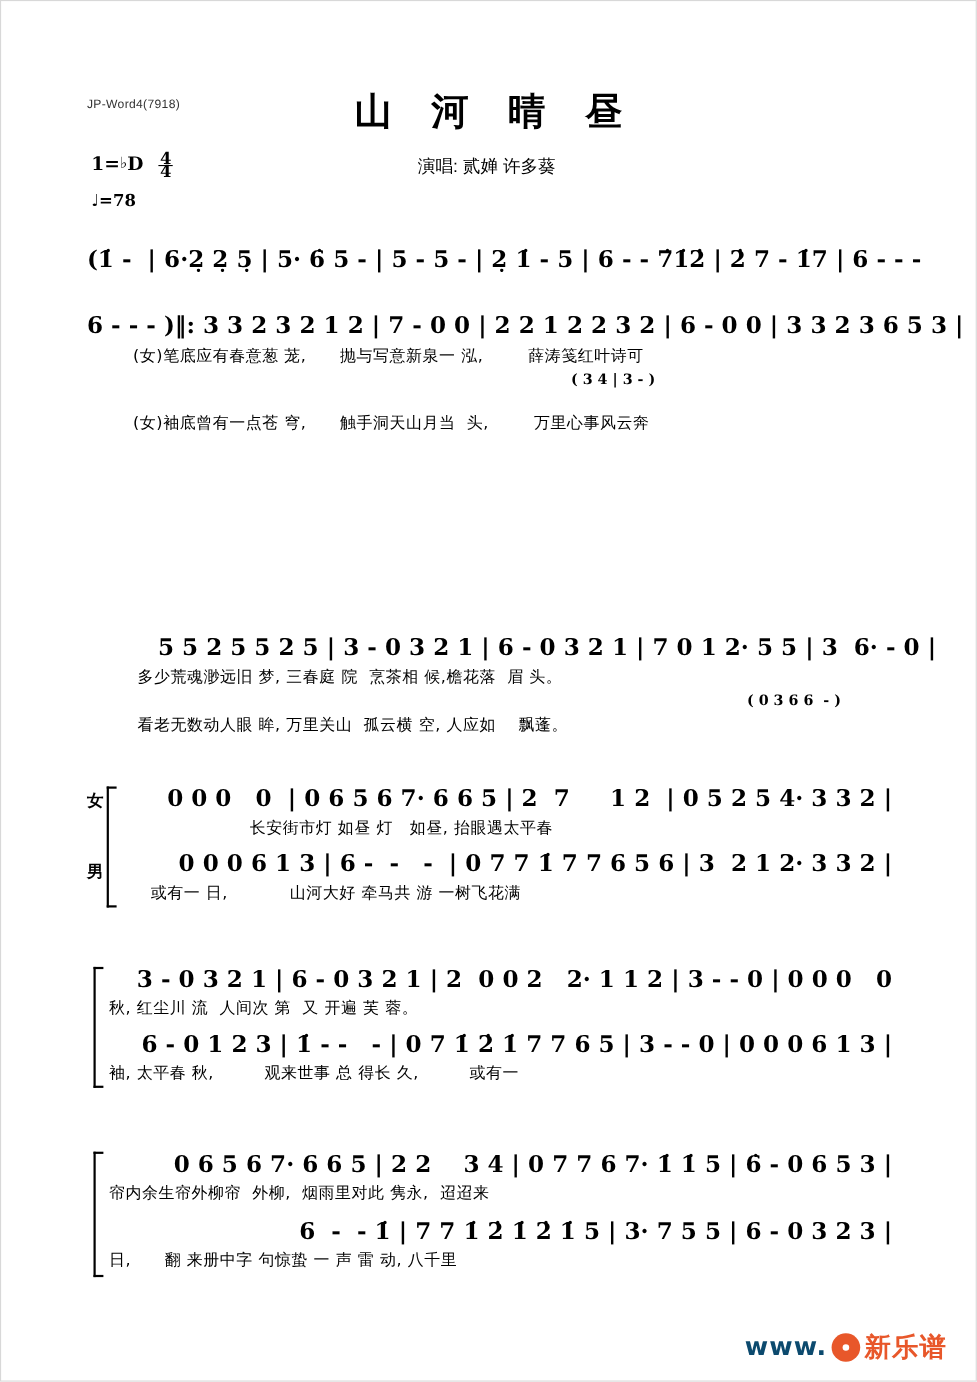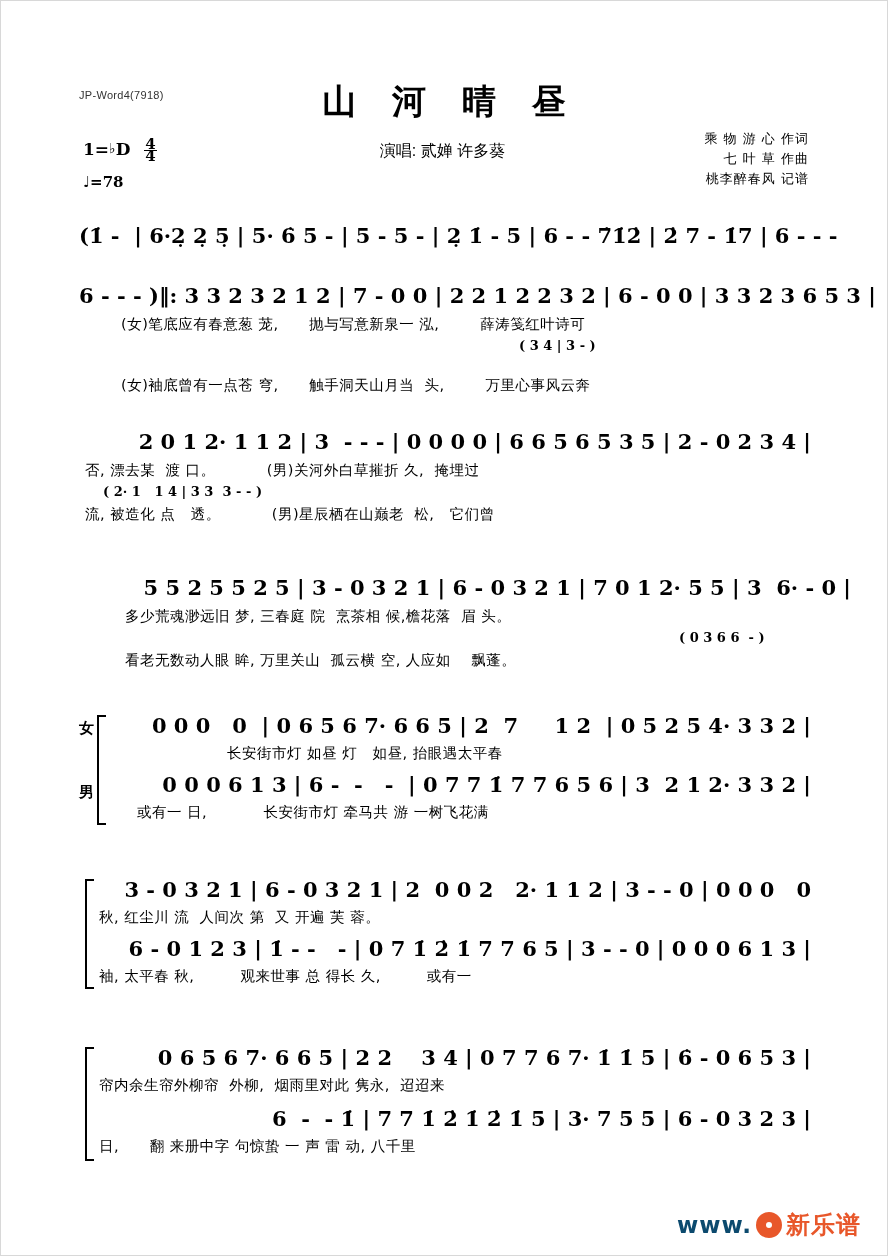--- a/index.html
+++ b/index.html
@@ -120,25 +120,20 @@
 </head>
 <body>
 
 <div class="page">
 
   <div class="code">JP-Word4(7918)</div>
 
   <div class="title">山 河 晴 昼</div>
   <div class="singer">演唱: 贰婵 许多葵</div>
 
-  <div class="credits">
-    <div>乘 物 游 心  作词</div>
-    <div>七 叶 草  作曲</div>
-    <div>桃李醉春风  记谱</div>
-  </div>
 
   <div class="keysig">
     <span>1=</span><span class="flat">♭</span><span>D</span>
     <span class="meter">
       <span class="num">4</span>
       <span>4</span>
     </span>
   </div>
   <div class="tempo">♩=78</div>
 
@@ -146,42 +141,36 @@
     <div class="mrow">(1̇ -  | 6·2̣ 2̣ 5̣ | 5· 6̇ 5 - | 5 - 5 - | 2̣ 1̇ - 5 | 6 - - 7̇1̇2̇ | 2̇ 7 - 1̇7 | 6 - - -</div>
   </div>
 
   <div class="sys" style="top:282px;">
     <div class="mrow">6 - - - )‖: 3 3 2 3 2 1 2 | 7 - 0 0 | 2 2 1 2 2 3 2 | 6 - 0 0 | 3 3 2 3 6 5 3 |</div>
     <div class="lyr" style="margin-top:4px;padding-left:42px;">(女)笔底应有春意葱 茏,      抛与写意新泉一 泓,        薛涛笺红叶诗可</div>
     <div class="sub" style="margin-top:2px;padding-left:440px;">( 3 4 | 3 - )</div>
     <div class="lyr" style="margin-top:19px;padding-left:42px;">(女)袖底曾有一点苍 穹,      触手洞天山月当  头,        万里心事风云奔</div>
   </div>
 
-  <div class="sys" style="top:428px;">
-    <div class="mrow">2 0 1 2· 1 1 2 | 3  - - - | 0 0 0 0 | 6 6 5 6 5 3 5 | 2 - 0 2 3 4 |</div>
-    <div class="lyr" style="margin-top:4px;padding-left:6px;">否, 漂去某  渡 口。          (男)关河外白草摧折 久,  掩埋过</div>
-    <div class="sub" style="margin-top:2px;padding-left:24px;">( 2· 1   1 4 | 3 3  3 - - )</div>
-    <div class="lyr" style="margin-top:2px;padding-left:6px;">流, 被造化 点   透。          (男)星辰栖在山巅老  松,   它们曾</div>
-  </div>
 
   <div class="sys" style="top:574px;margin-left:40px;">
     <div class="mrow">5 5 2 5 5 2 5 | 3 - 0 3 2 1 | 6 - 0 3 2 1 | 7 0 1 2· 5 5 | 3  6· - 0 |</div>
     <div class="lyr" style="margin-top:4px;padding-left:6px;">多少荒魂渺远旧 梦, 三春庭 院  烹茶相 候,檐花落  眉 头。</div>
     <div class="sub" style="margin-top:2px;padding-left:560px;">( 0 3 6 6  - )</div>
     <div class="lyr" style="margin-top:2px;padding-left:6px;">看老无数动人眼 眸, 万里关山  孤云横 空, 人应如    飘蓬。</div>
   </div>
 
   <div class="partlbl" style="top:718px;">女</div>
   <div class="partlbl" style="top:782px;">男</div>
   <div class="brace" style="left:96px;top:714px;height:106px;"></div>
   <div class="sys" style="left:106px;width:704px;top:712px;">
     <div class="mrow">0 0 0   0  | 0 6 5 6 7· 6 6 5 | 2  7     1 2  | 0 5 2 5 4· 3 3 2 |</div>
     <div class="lyr" style="margin-top:3px;padding-left:120px;">长安街市灯 如昼 灯   如昼, 抬眼遇太平春</div>
     <div class="mrow" style="margin-top:8px;">0 0 0 6 1 3 | 6 -  -   -  | 0 7 7 1̇ 7 7 6 5 6 | 3  2 1 2· 3 3 2 |</div>
-    <div class="lyr" style="margin-top:3px;padding-left:30px;">或有一 日,           长安街市灯 牵马共 游 一树飞花满</div>
+    <div class="lyr" style="margin-top:3px;padding-left:30px;">或有一 日,           山河大好 牵马共 游 一树飞花满</div>
   </div>
 
   <div class="brace" style="left:84px;top:878px;height:106px;"></div>
   <div class="sys" style="left:94px;width:716px;top:876px;">
     <div class="mrow">3 - 0 3 2 1 | 6 - 0 3 2 1 | 2  0 0 2   2· 1 1 2 | 3 - - 0 | 0 0 0   0</div>
     <div class="lyr" style="margin-top:3px;padding-left:4px;">秋, 红尘川 流  人间次 第  又 开遍 芙 蓉。</div>
     <div class="mrow" style="margin-top:8px;">6 - 0 1 2 3 | 1̇ - -   - | 0 7 1̇ 2̇ 1̇ 7 7 6 5 | 3 - - 0 | 0 0 0 6 1 3 |</div>
     <div class="lyr" style="margin-top:3px;padding-left:4px;">袖, 太平春 秋,         观来世事 总 得长 久,         或有一</div>
   </div>
 

